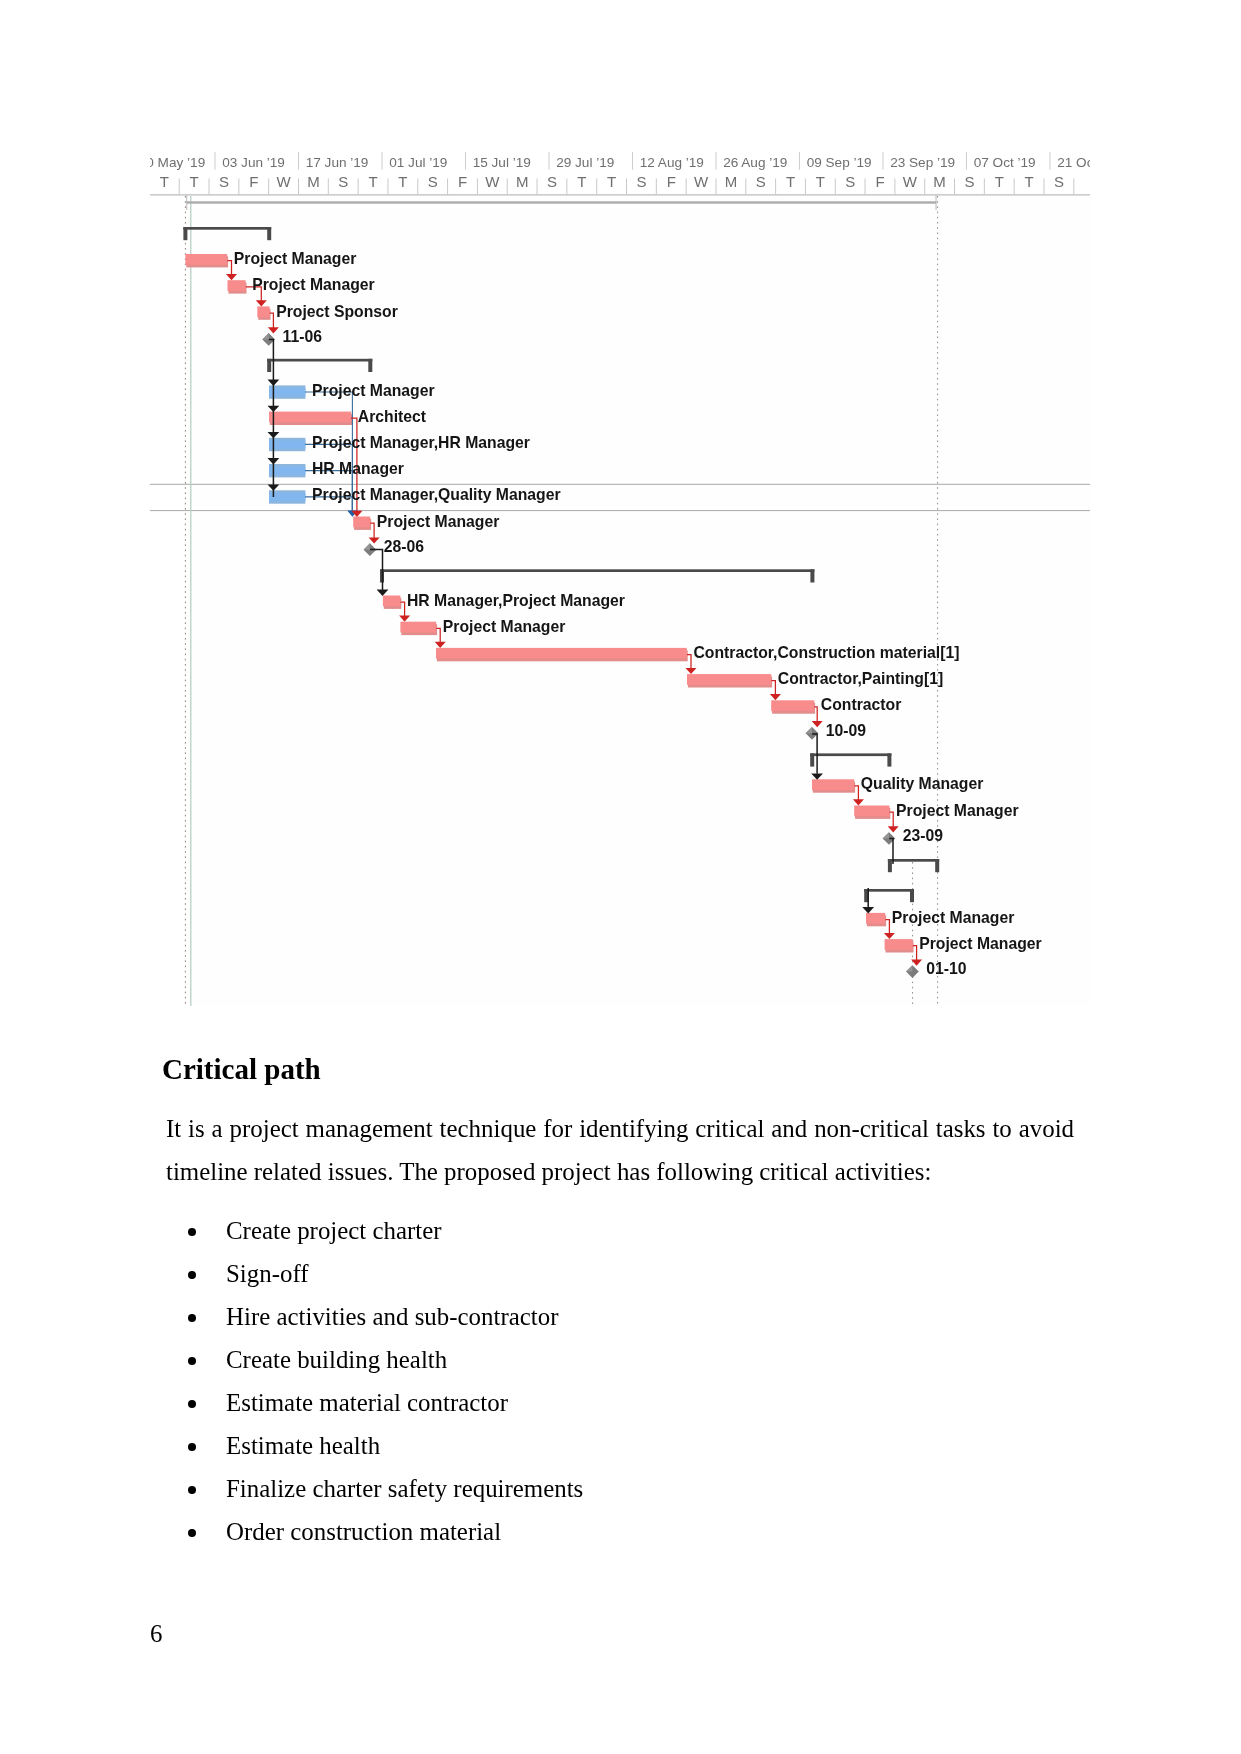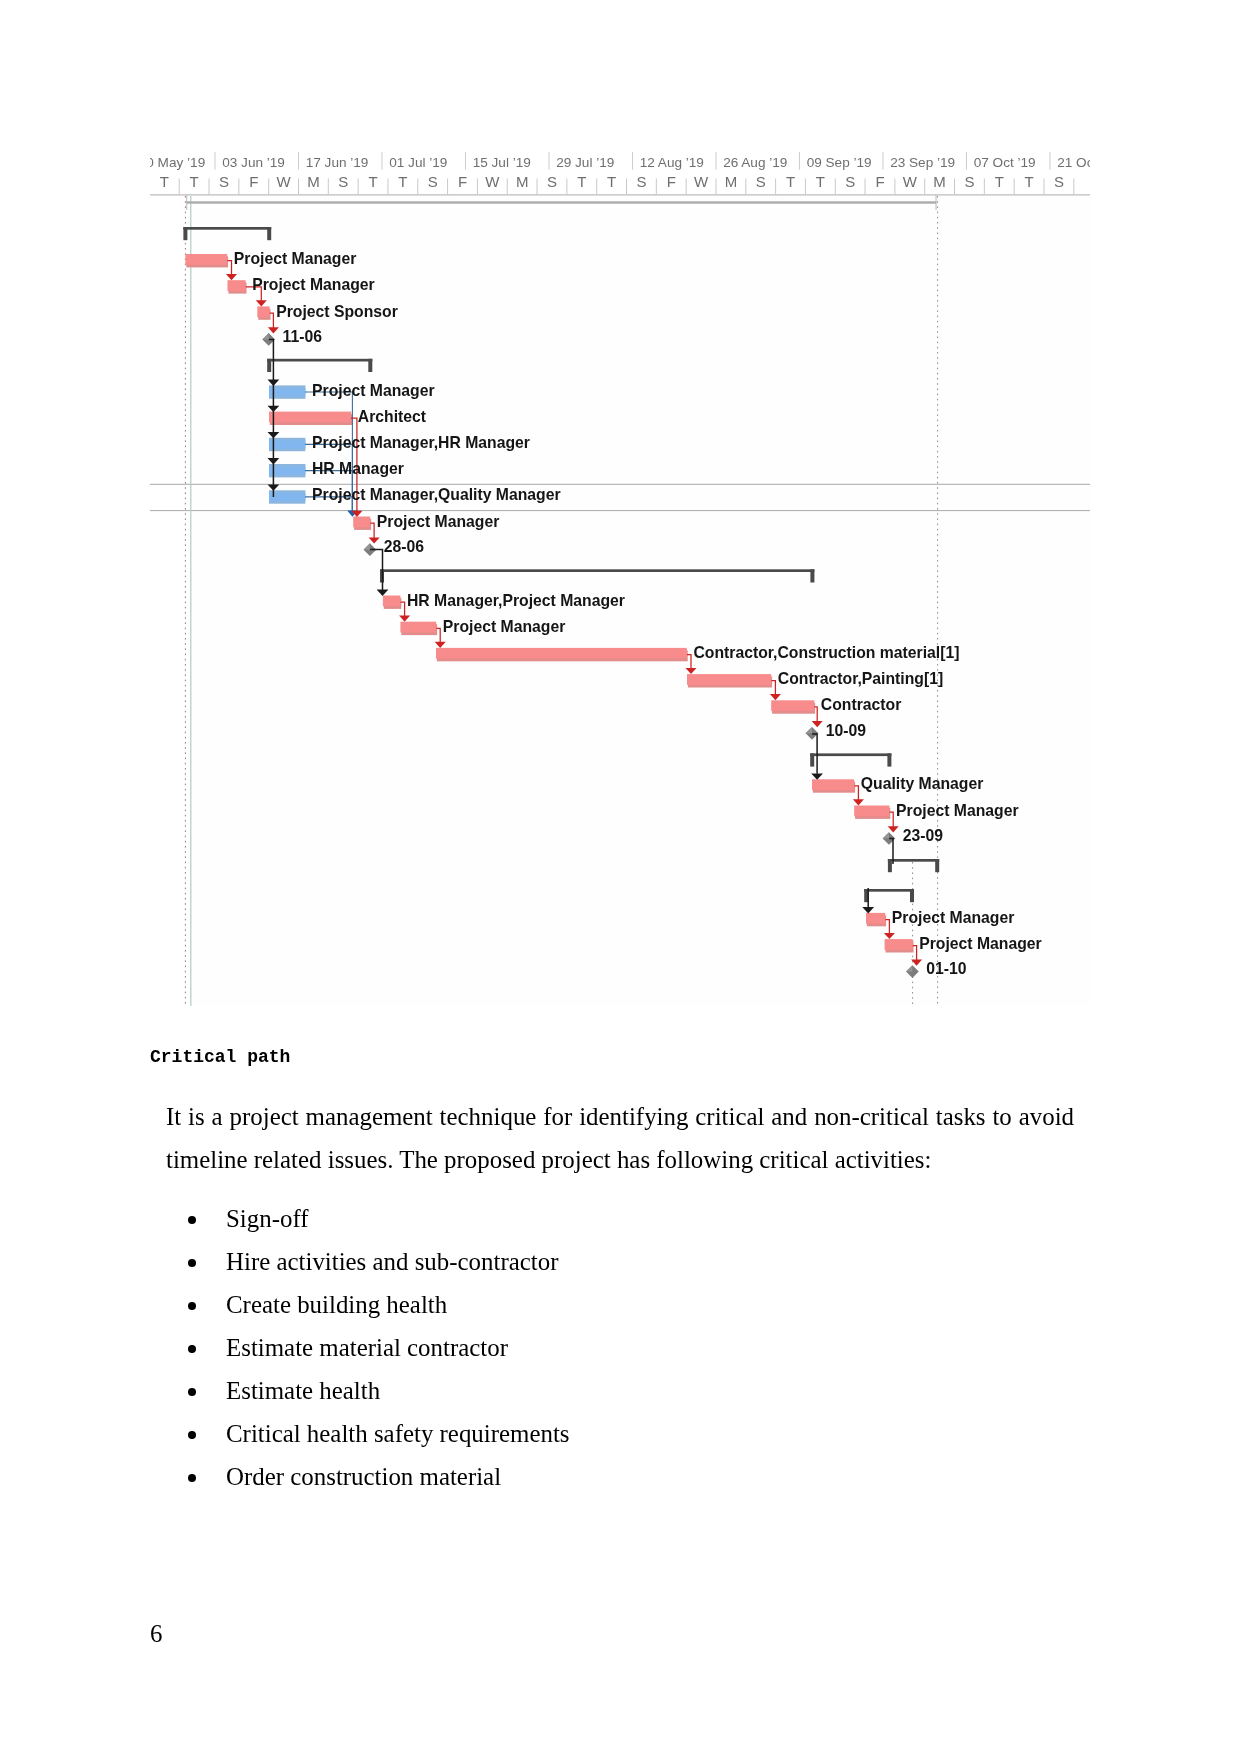--- a/index.html
+++ b/index.html
@@ -8,21 +8,21 @@
   .page{position:relative;width:1241px;height:1754px;background:#fff;}
 
   
   #gantt{position:absolute;left:150px;top:144px;width:940px;height:864px;overflow:hidden;}
   #gantt svg{display:block;}
   .gx-date,.gx-day{font-family:"Liberation Sans",sans-serif;}
   .gx-lbl{font-family:"Liberation Sans",sans-serif;font-weight:bold;}
 
   
   #doc{position:absolute;left:150px;top:1035.5px;width:940px;}
-  #doc h2{font-size:18px;font-weight:bold;margin:0;line-height:43px;font-family:Liberation Mono, monospace;}
+  #doc h2{font-size:29px;font-weight:bold;margin:12px;line-height:43px;font-family:Liberation Serif, serif;}
   #doc p.para{font-size:24.9px;margin:16px;line-height:43px;text-align:justify;font-family:"Liberation Serif",serif;}
   ul.bullets{margin:0;padding:0;list-style:none;}
   ul.bullets li{font-size:24.9px;line-height:43px;position:relative;padding-left:76px;font-family:"Liberation Serif",serif;}
   ul.bullets li .bul{position:absolute;left:37.6px;top:19.1px;width:8.9px;height:8.9px;border-radius:50%;background:#000;}
   #pagenum{position:absolute;left:150px;top:1619px;font-size:24.9px;line-height:30px;font-family:"Liberation Serif",serif;}
 </style>
 </head>
 <body>
 
 <div class="page">
@@ -284,24 +284,25 @@
 <text x="769.2" y="805.2">Project Manager</text>
 <text x="776.2" y="829.9">01-10</text>
 </g>
 </svg>
     </div>
 
   <div id="doc">
     <h2>Critical path</h2>
     <p class="para">It is a project management technique for identifying critical and non-critical tasks to avoid timeline related issues. The proposed project has following critical activities:</p>
     <ul class="bullets" id="bullets">
+        <li><span class="bul"></span><span>Create project charter</span></li>
         <li><span class="bul"></span><span>Sign-off</span></li>
         <li><span class="bul"></span><span>Hire activities and sub-contractor</span></li>
         <li><span class="bul"></span><span>Create building health</span></li>
         <li><span class="bul"></span><span>Estimate material contractor</span></li>
         <li><span class="bul"></span><span>Estimate health</span></li>
-        <li><span class="bul"></span><span>Critical health safety requirements</span></li>
+        <li><span class="bul"></span><span>Finalize charter safety requirements</span></li>
         <li><span class="bul"></span><span>Order construction material</span></li>
       </ul>
   </div>
 
   <div id="pagenum">6</div>
 </div>
 
 </body></html>

